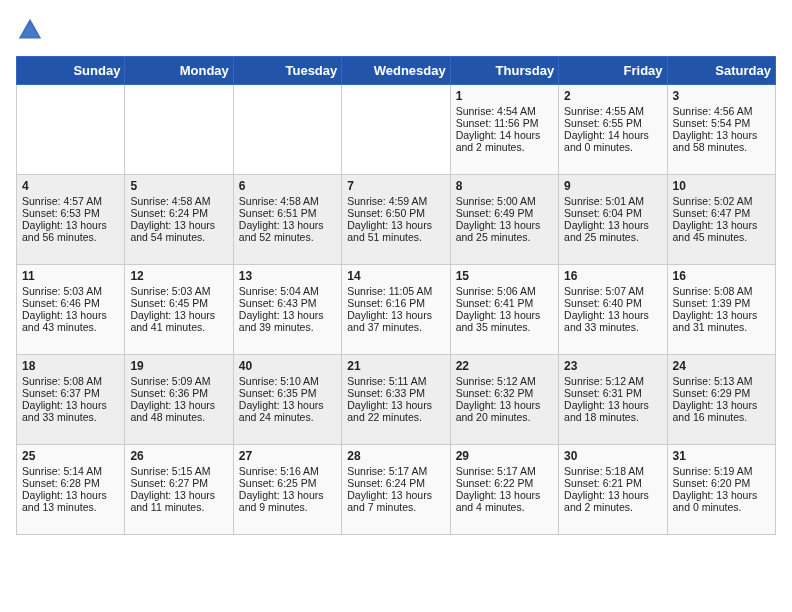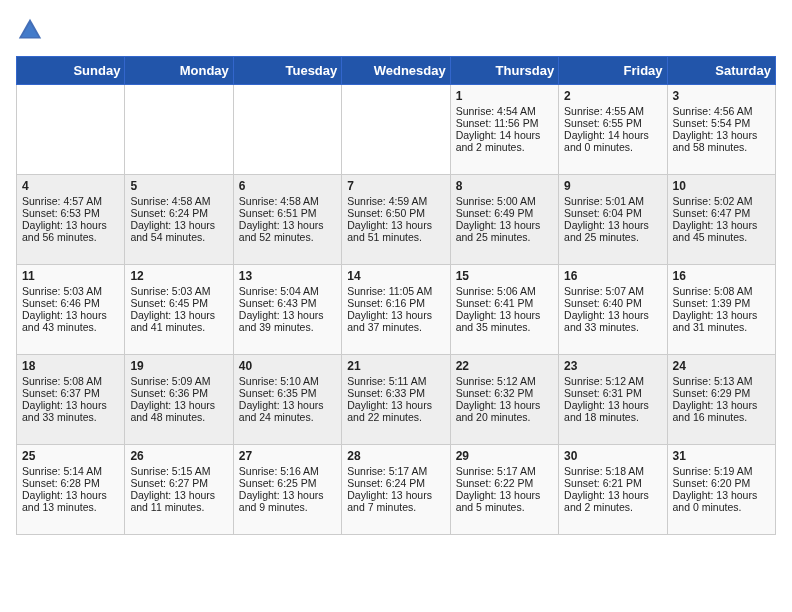--- a/index.html
+++ b/index.html
@@ -328,21 +328,21 @@
           <div>Sunrise: 5:17 AM</div>
           <div>Sunset: 6:24 PM</div>
           <div>Daylight: 13 hours</div>
           <div>and 7 minutes.</div>
         </td>
         <td>
           <span class="day-num">29</span>
           <div>Sunrise: 5:17 AM</div>
           <div>Sunset: 6:22 PM</div>
           <div>Daylight: 13 hours</div>
-          <div>and 5 minutes.</div>
+          <div>and 4 minutes.</div>
         </td>
         <td>
           <span class="day-num">30</span>
           <div>Sunrise: 5:18 AM</div>
           <div>Sunset: 6:21 PM</div>
           <div>Daylight: 13 hours</div>
           <div>and 2 minutes.</div>
         </td>
         <td>
           <span class="day-num">31</span>

